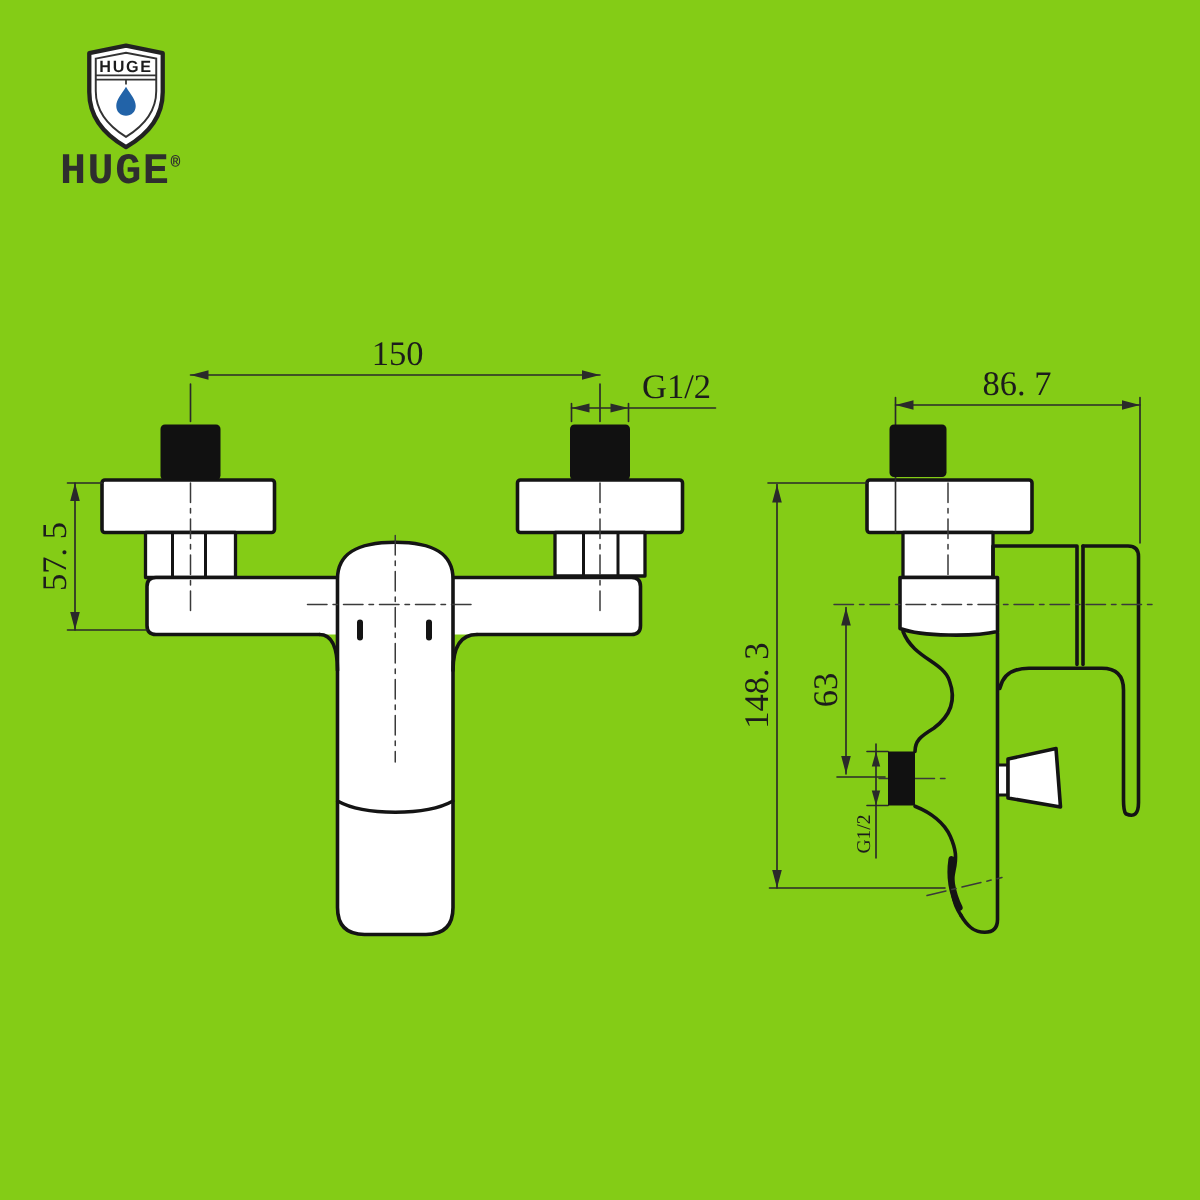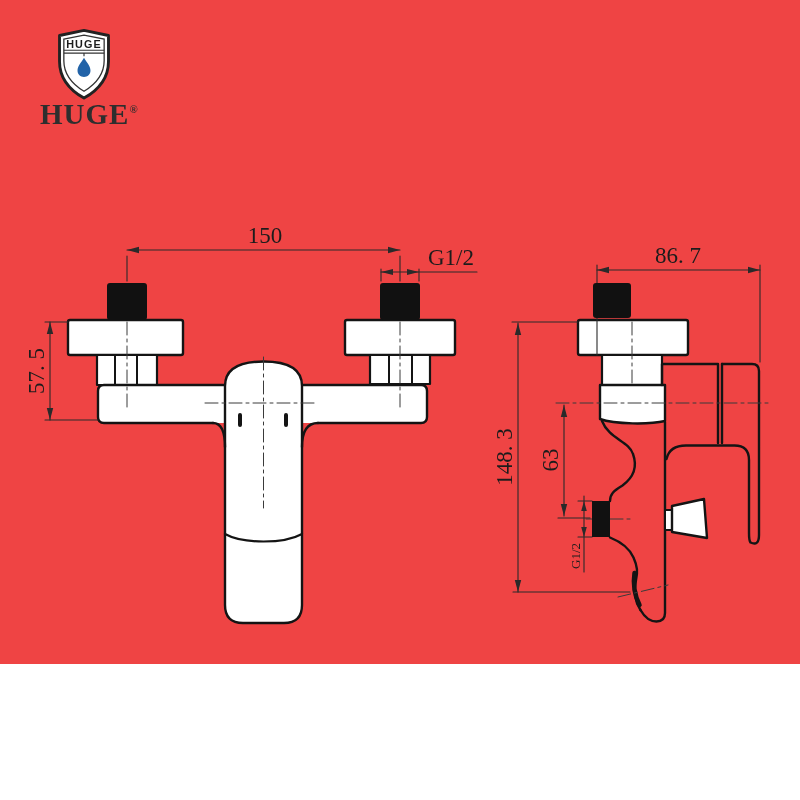--- a/index.html
+++ b/index.html
@@ -1,20 +1,20 @@
 <!DOCTYPE html>
 <html><head>
 <meta charset="utf-8">
 <style>
   html,body{margin:0;padding:0;background:#fff;}
-  .canvas{position:relative;width:800px;height:664px;background:#ef4444;overflow:hidden;
+  .canvas{position:relative;width:800px;height:800px;background:#84cc16;overflow:hidden;
           font-family:"Liberation Sans",sans-serif;}
   .logo{position:absolute;left:40px;top:22px;width:120px;height:110px;}
   .logo-shield{position:absolute;left:8px;top:6px;}
-  .wordmark{position:absolute;left:0px;top:78px;font-family:Liberation Serif, serif;
+  .wordmark{position:absolute;left:0px;top:78px;font-family:Liberation Mono, monospace;
             font-weight:bold;font-size:29px;letter-spacing:1px;color:#2e2e2e;line-height:1;text-align:right;}
   .wordmark sup{font-size:11px;vertical-align:super;}
   svg text{font-family:"Liberation Serif","DejaVu Serif",serif;fill:#1c1c1c;}
   .dimtxt{font-size:23px;}
   .dimtxt-sm{font-size:13px;}
 </style>
 </head>
 <body>
 
 <div class="canvas">

